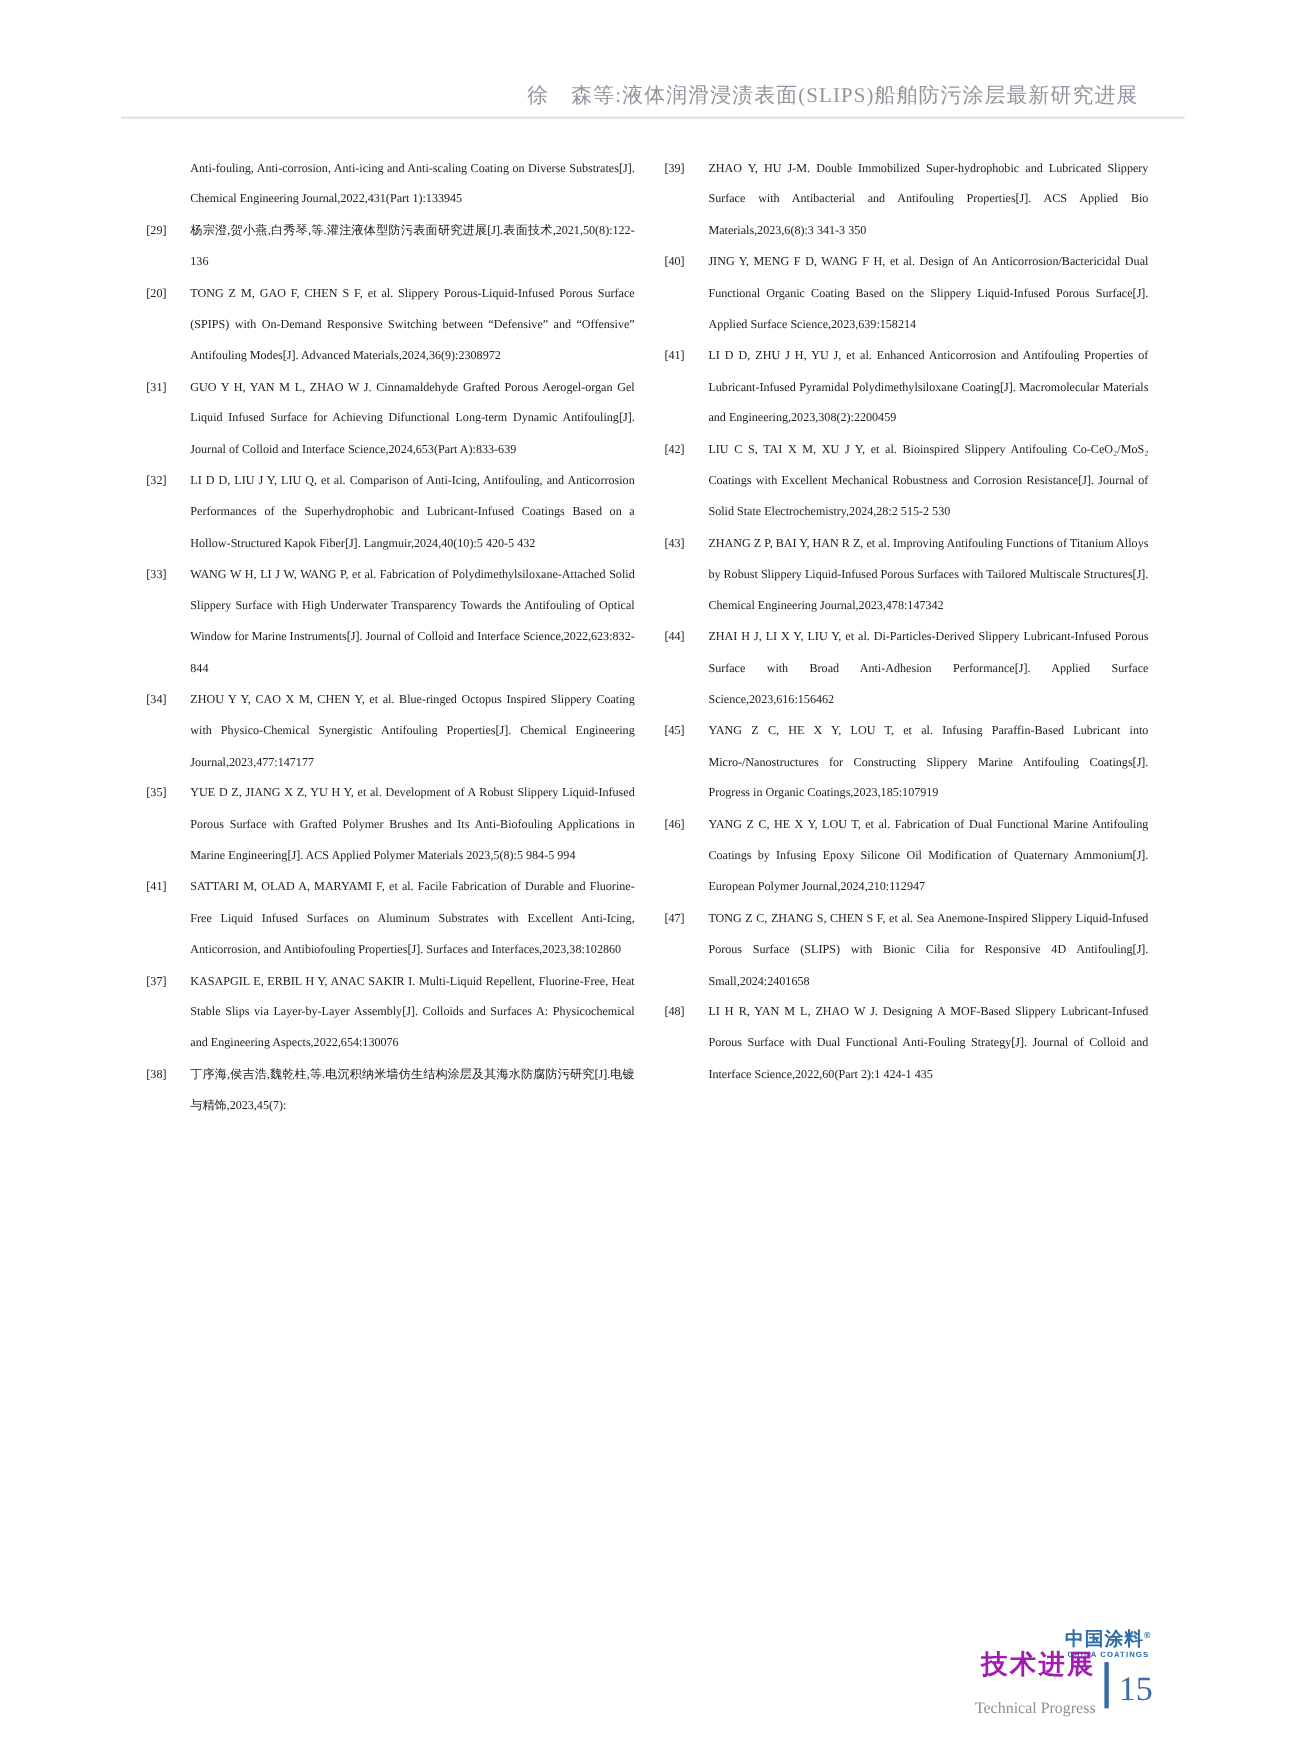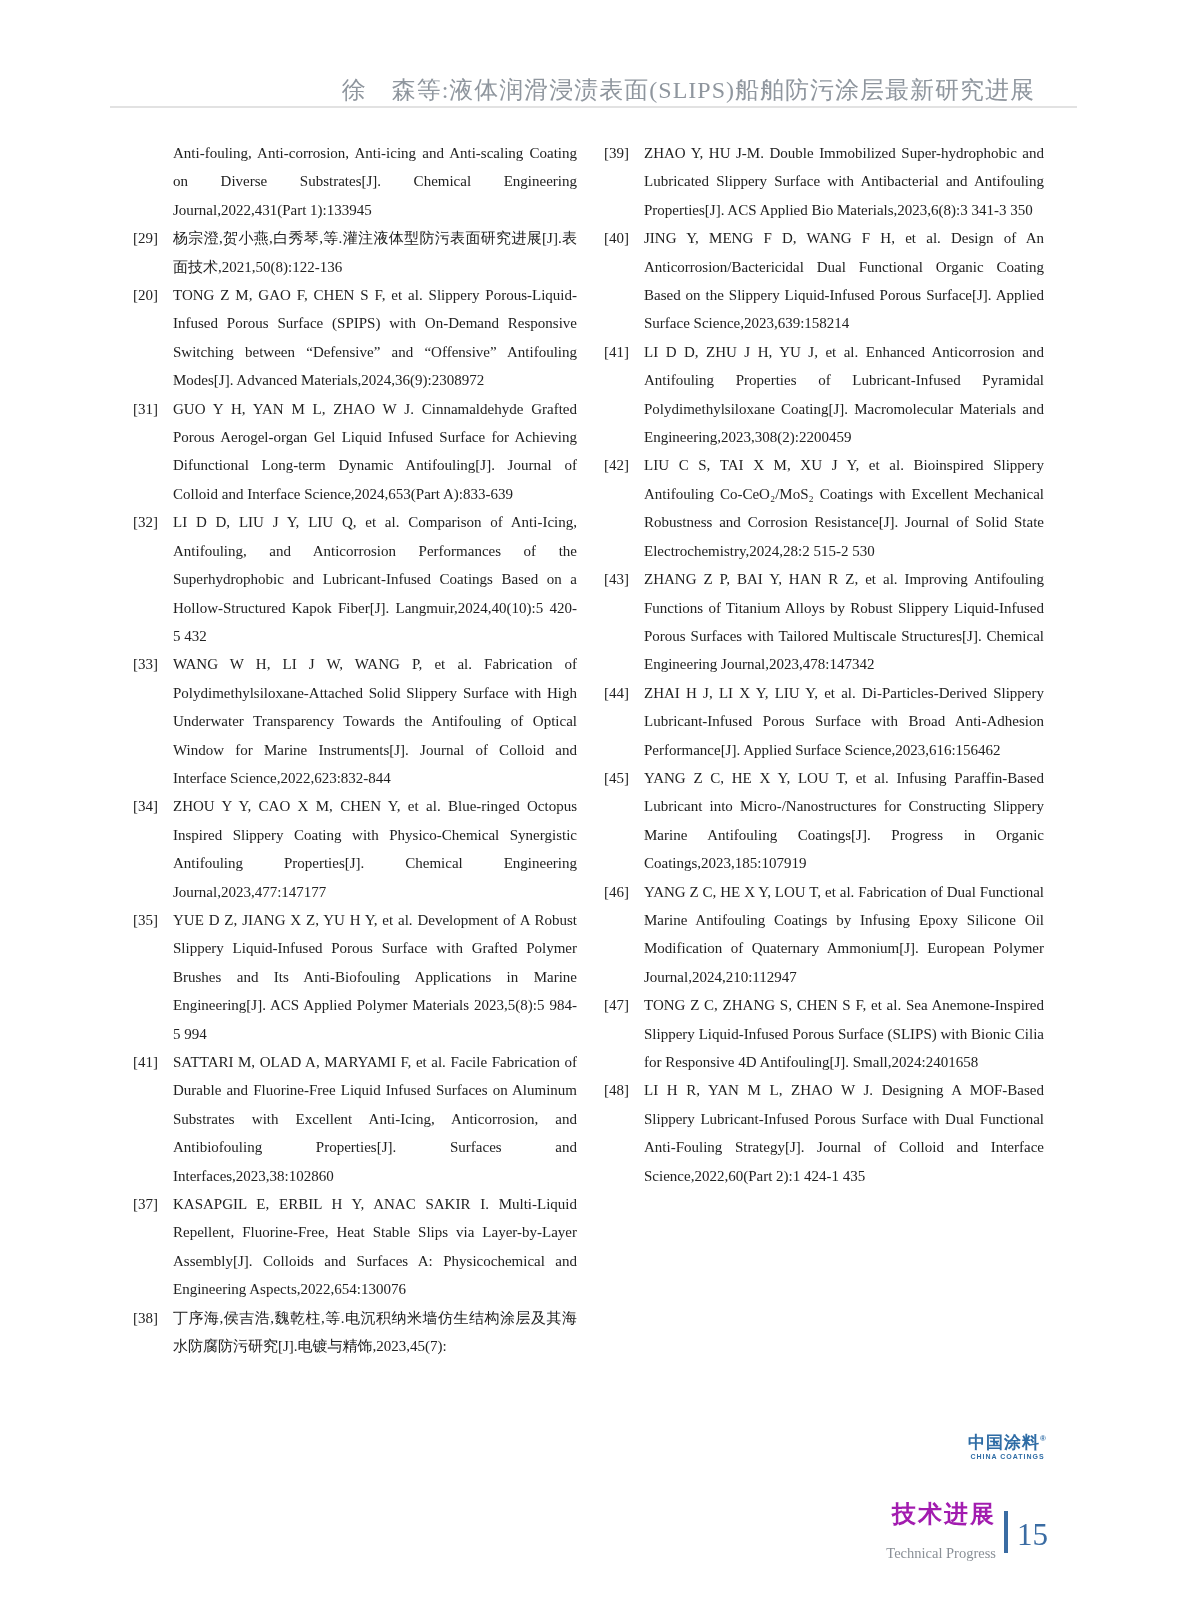--- a/index.html
+++ b/index.html
@@ -9,47 +9,47 @@
     height: 1600px;
     background: #ffffff;
     font-family: "Liberation Serif", "DejaVu Serif", serif;
     color: #212121;
     overflow: hidden;
   }
   .running-head {
     position: absolute;
     top: 74px;
     right: 152px;
-    font-size: 24px;
+    font-size: 19px;
     letter-spacing: 1px;
     color: #8f969e;
     white-space: nowrap;
   }
   .head-rule {
     position: absolute;
     top: 106px;
     left: 110px;
     right: 110px;
     height: 2px;
     background: #e2e2e2;
   }
   .col {
     position: absolute;
     top: 139px;
-    font-size: 15px;
+    font-size: 11px;
     line-height: 28.4px;
     text-align: justify;
   }
   .col-left  { left: 133px; width: 444px; }
   .col-right { left: 604px; width: 440px; }
   .ref { position: relative; padding-left: 40px; }
   .ref-label { position: absolute; left: 0; top: 0; }
   .logo {
     position: absolute;
-    top: 1430px;
+    top: 1478px;
     right: 140px;
     text-align: center;
     color: #2e6ca5;
     font-family: "Liberation Sans", "DejaVu Sans", sans-serif;
   }
   .logo-cn { font-size: 17px; font-weight: bold; letter-spacing: 1px; line-height: 18px; }
   .logo-reg { font-size: 8px; vertical-align: super; }
   .logo-en { font-size: 7px; font-weight: bold; letter-spacing: 1px; margin-top: 1px; }
   .footer-mark {
     position: absolute;

